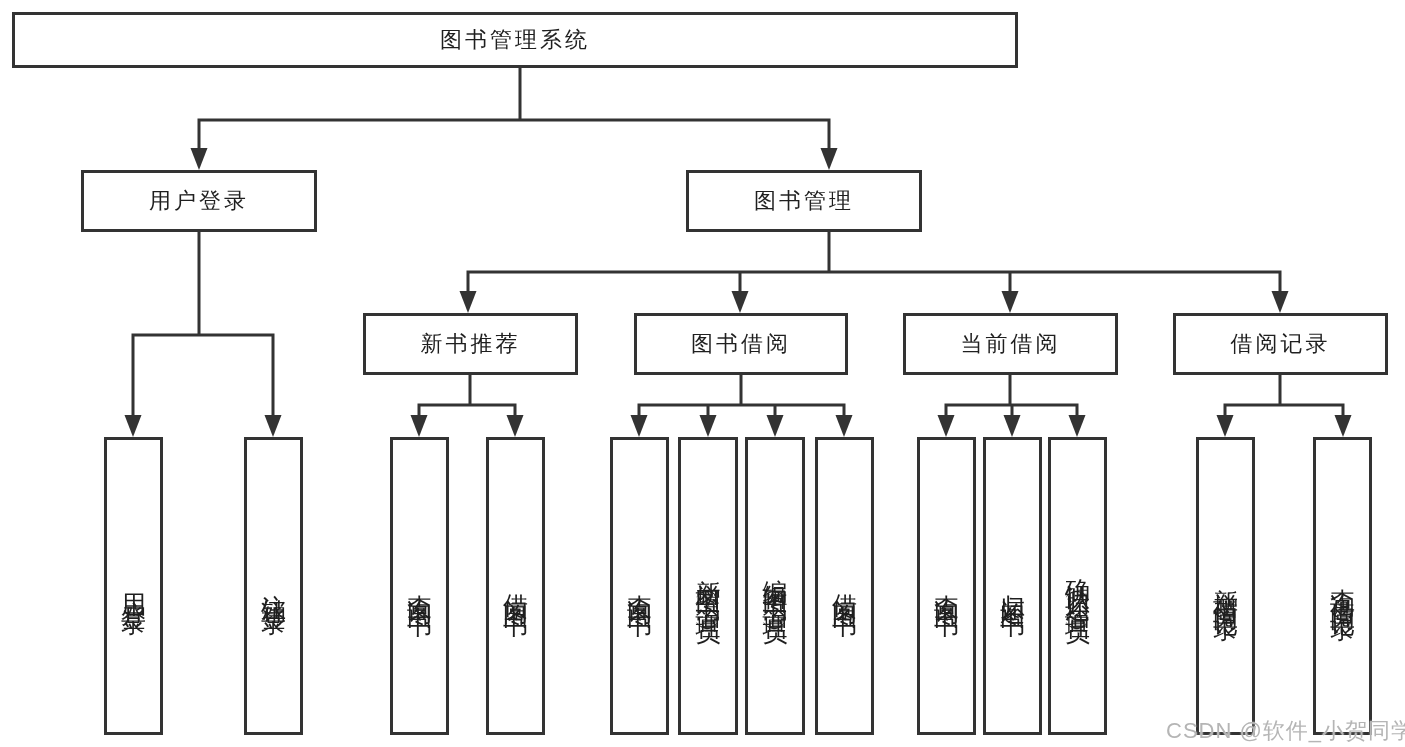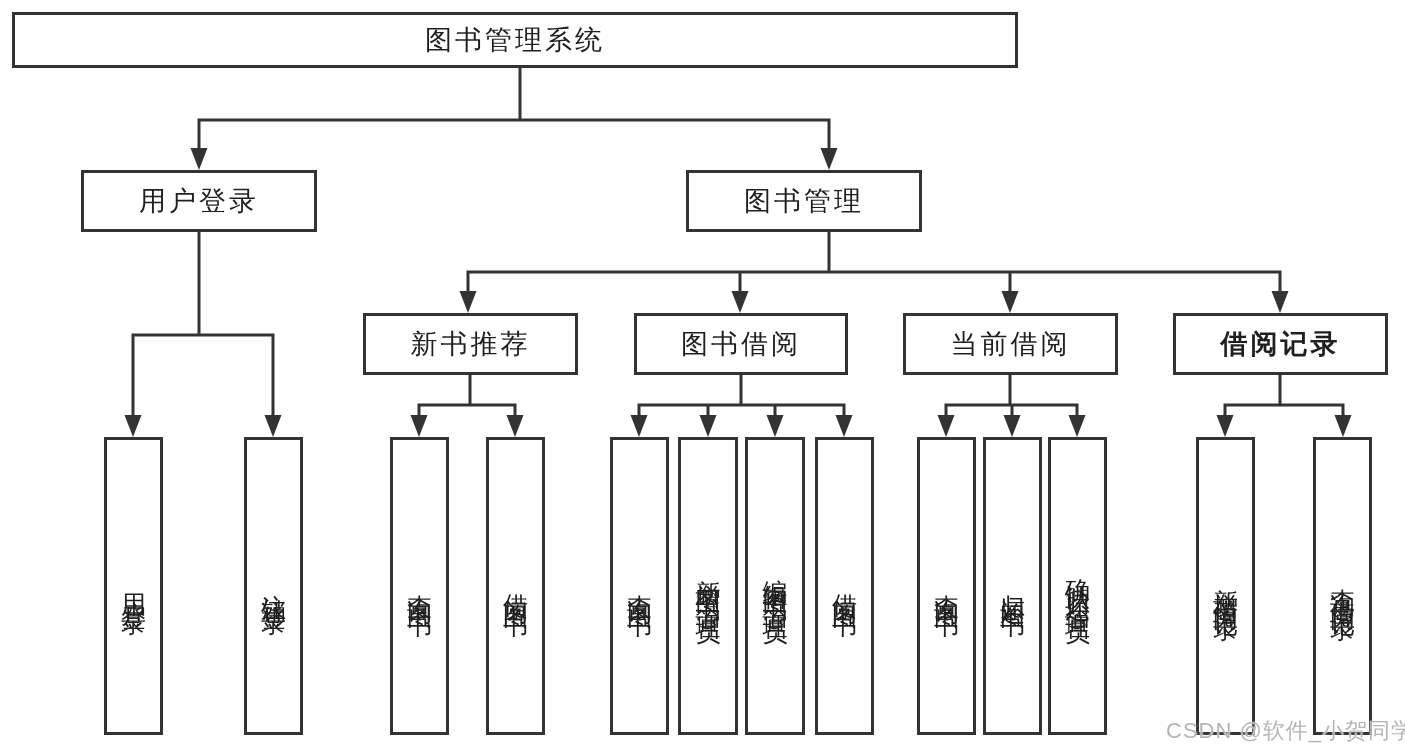--- a/index.html
+++ b/index.html
@@ -15,36 +15,36 @@
   .connector path{stroke:var(--line,#333333);stroke-width:3;fill:none;}
   .connector polygon{fill:var(--line,#333333);stroke:none;}
   .box{
     position:absolute;
     box-sizing:border-box;
     border:3px solid var(--line,#333333);
     background:#ffffff;
     display:flex;align-items:center;justify-content:center;
     color:var(--text,#1f1f1f);
   }
-  .h-box{font-size:27px;letter-spacing:3px;white-space:nowrap;line-height:1;}
+  .h-box{font-size:22px;letter-spacing:3px;white-space:nowrap;line-height:1;}
   .v-box{
     writing-mode:vertical-rl;
     font-size:25px;letter-spacing:6px;line-height:1;
     text-align:center;
   }
   
   .n-root{left:12px;top:12px;width:1006px;height:56px;}
   
   .n-user-login{left:81px;top:170px;width:236px;height:62px;}
   .n-book-mgmt{left:686px;top:170px;width:236px;height:62px;}
   
   .n-new-book{left:363px;top:313px;width:215px;height:62px;}
   .n-borrow{left:634px;top:313px;width:214px;height:62px;}
   .n-current{left:903px;top:313px;width:215px;height:62px;}
-  .n-records{left:1173px;top:313px;width:215px;height:62px;font-weight:bold;}
+  .n-records{left:1173px;top:313px;width:215px;height:62px;}
   
   .leaf{top:437px;height:298px;width:59px;}
   .n-l-login{left:104px;}
   .n-l-logout{left:244px;}
   .n-l-nb-query{left:390px;}
   .n-l-nb-borrow{left:486px;}
   .n-l-bw-query{left:610px;}
   .n-l-bw-add{left:678px;width:60px;}
   .n-l-bw-edit{left:745px;width:60px;}
   .n-l-bw-borrow{left:815px;}

